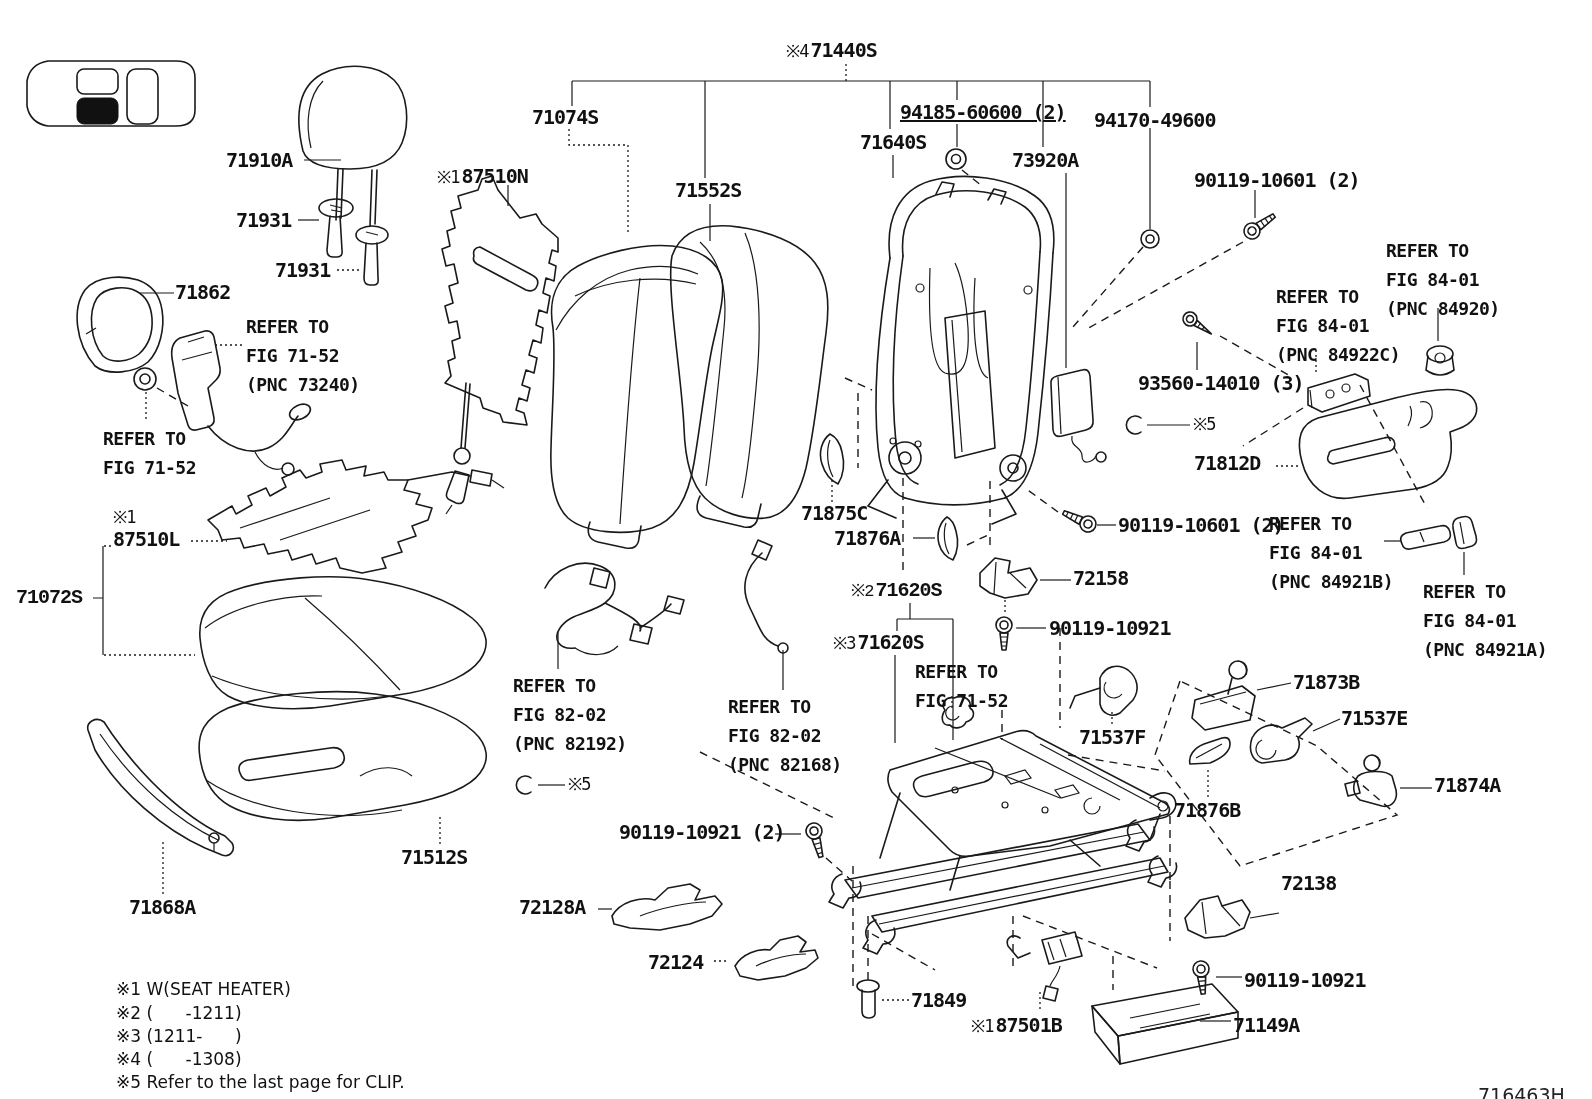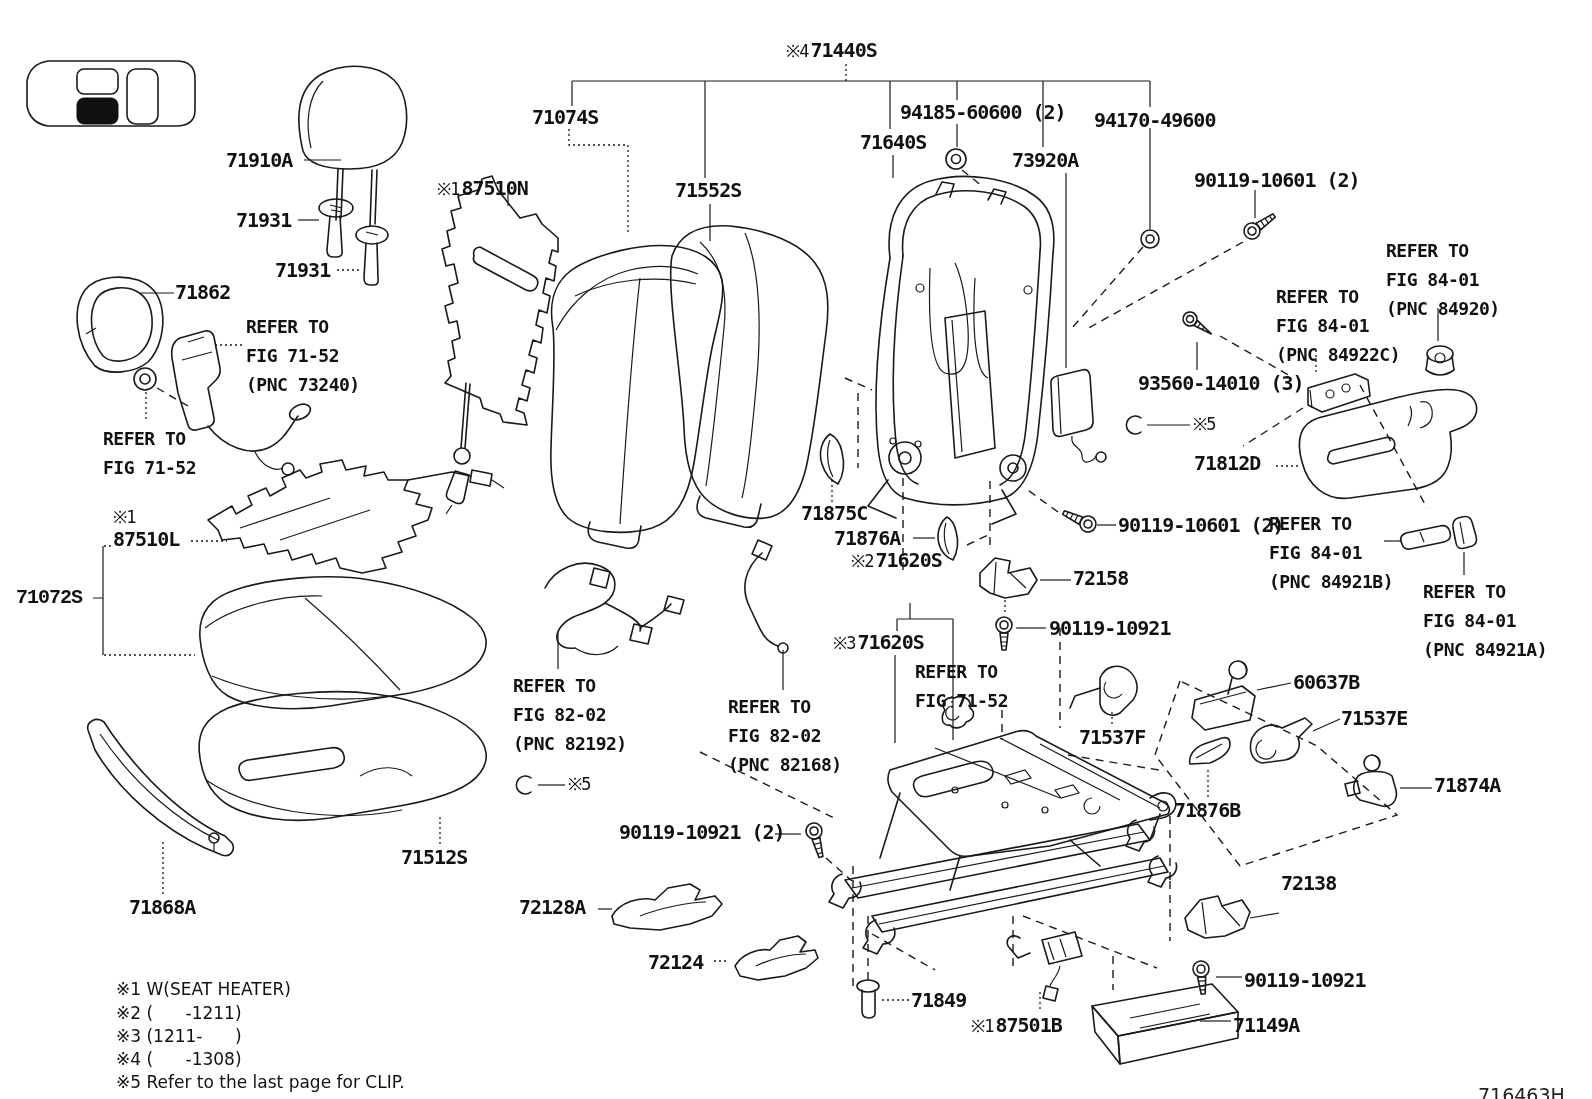--- a/index.html
+++ b/index.html
@@ -412,24 +412,24 @@
   <g>
     <path class="ln" d="M1092,978 L1212,956 L1238,984 L1118,1008 Z"></path>
     <path class="ln" d="M1118,1008 L1238,984 L1238,1010 L1120,1036 Z"></path>
     <path class="ln" d="M1092,978 L1118,1008 L1120,1036 L1095,1004 Z"></path>
     <path class="thin" d="M1130,990 L1200,976 M1140,1000 L1210,986"></path>
   </g>
 </svg>
 
   <div class="lbl" style="left:786px;top:11px;"><span class="sym">※4</span><span>71440S</span></div>
   <div class="lbl" style="left:532px;top:78px;">71074S</div>
-  <div class="lbl" style="left:437px;top:149px;"><span class="sym">※1</span><span>87510N</span></div>
+  <div class="lbl" style="left:437px;top:137px;"><span class="sym">※1</span><span>87510N</span></div>
   <div class="lbl" style="left:675px;top:151px;">71552S</div>
   <div class="lbl" style="left:860px;top:103px;">71640S</div>
-  <div class="lbl" style="left:900px;top:73px;">94185-60600 (2)</div>
+  <div class="lbl" style="left:900px;top:73px;text-decoration:underline;">94185-60600 (2)</div>
   <div class="lbl" style="left:1094px;top:81px;">94170-49600</div>
   <div class="lbl" style="left:1012px;top:121px;">73920A</div>
   <div class="lbl" style="left:1194px;top:141px;">90119-10601 (2)</div>
   <div class="lbl" style="left:226px;top:121px;">71910A</div>
   <div class="lbl" style="left:236px;top:181px;">71931</div>
   <div class="lbl" style="left:275px;top:231px;">71931</div>
   <div class="lbl" style="left:175px;top:253px;">71862</div>
   <div class="refer" style="left:246px;top:284px;">REFER TO
 FIG 71-52
 (PNC 73240)</div>
@@ -449,26 +449,26 @@
   <div class="lbl" style="left:801px;top:474px;">71875C</div>
   <div class="lbl" style="left:834px;top:499px;">71876A</div>
   <div class="lbl" style="left:1118px;top:486px;">90119-10601 (2)</div>
   <div class="refer" style="left:1269px;top:481px;">REFER TO
 FIG 84-01
 (PNC 84921B)</div>
   <div class="refer" style="left:1423px;top:549px;">REFER TO
 FIG 84-01
 (PNC 84921A)</div>
   <div class="lbl" style="left:1073px;top:539px;text-align:right;">72158</div>
-  <div class="lbl" style="left:851px;top:521px;"><span class="sym">※2</span><span>71620S</span></div>
+  <div class="lbl" style="left:851px;top:551px;font-family:Liberation Mono, monospace;"><span class="sym">※2</span><span>71620S</span></div>
   <div class="lbl" style="left:833px;top:603px;text-align:center;"><span class="sym">※3</span><span>71620S</span></div>
   <div class="lbl" style="left:1049px;top:589px;">90119-10921</div>
   <div class="refer" style="left:915px;top:629px;">REFER TO
 FIG 71-52</div>
-  <div class="lbl" style="left:1293px;top:643px;">60637B</div>
+  <div class="lbl" style="left:1293px;top:643px;">71873B</div>
   <div class="lbl" style="left:1341px;top:679px;">71537E</div>
   <div class="lbl" style="left:1079px;top:698px;">71537F</div>
   <div class="refer" style="left:513px;top:643px;">REFER TO
 FIG 82-02
 (PNC 82192)</div>
   <div class="refer" style="left:728px;top:664px;">REFER TO
 FIG 82-02
 (PNC 82168)</div>
   <div class="lbl" style="left:568px;top:744px;"><span class="sym">※5</span></div>
   <div class="lbl" style="left:619px;top:793px;">90119-10921 (2)</div>

